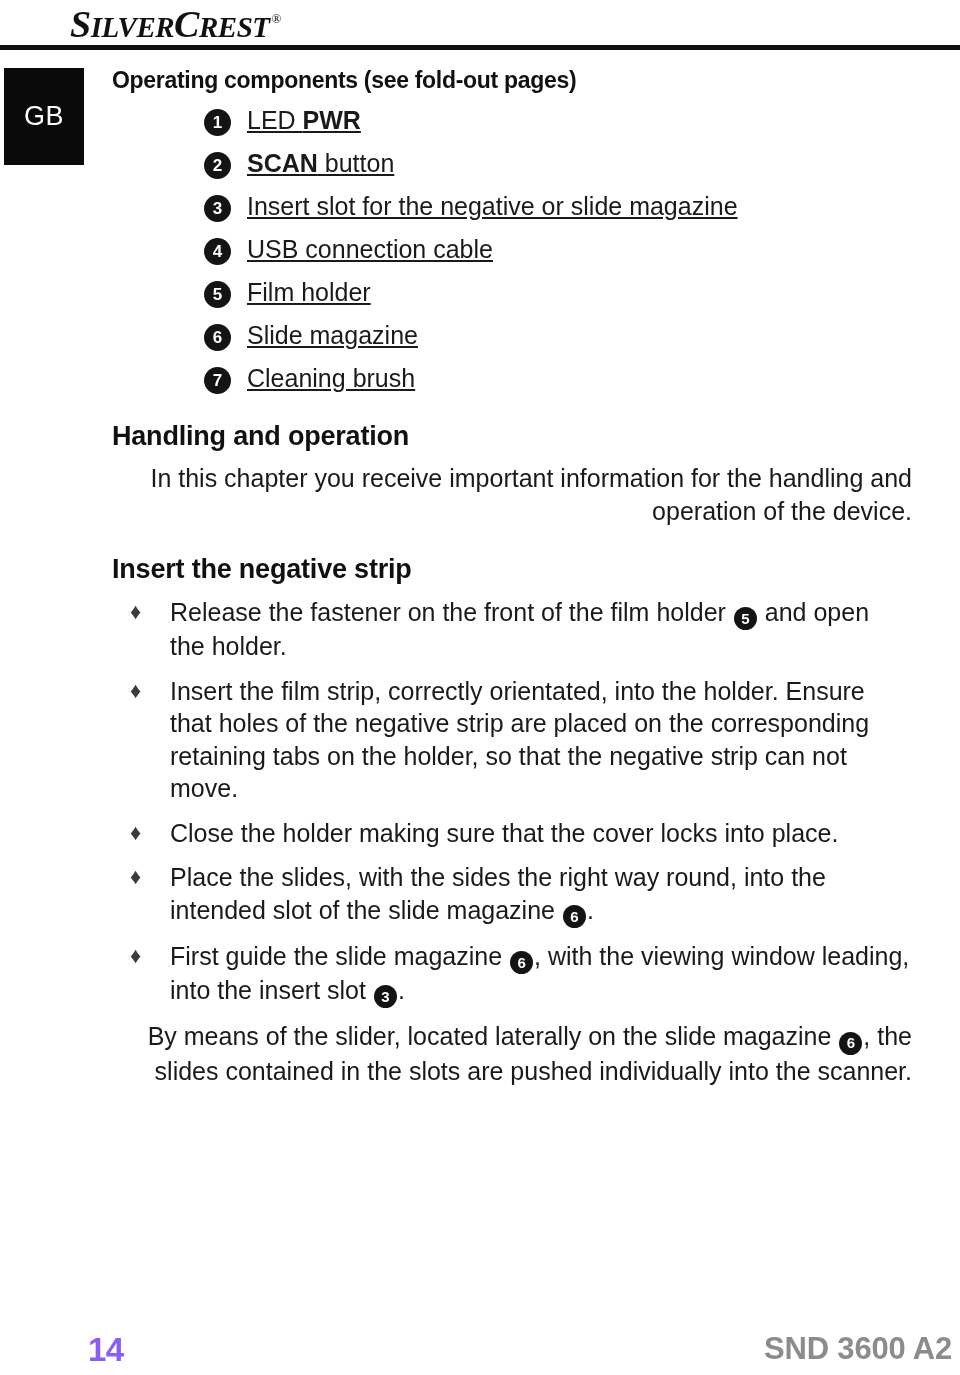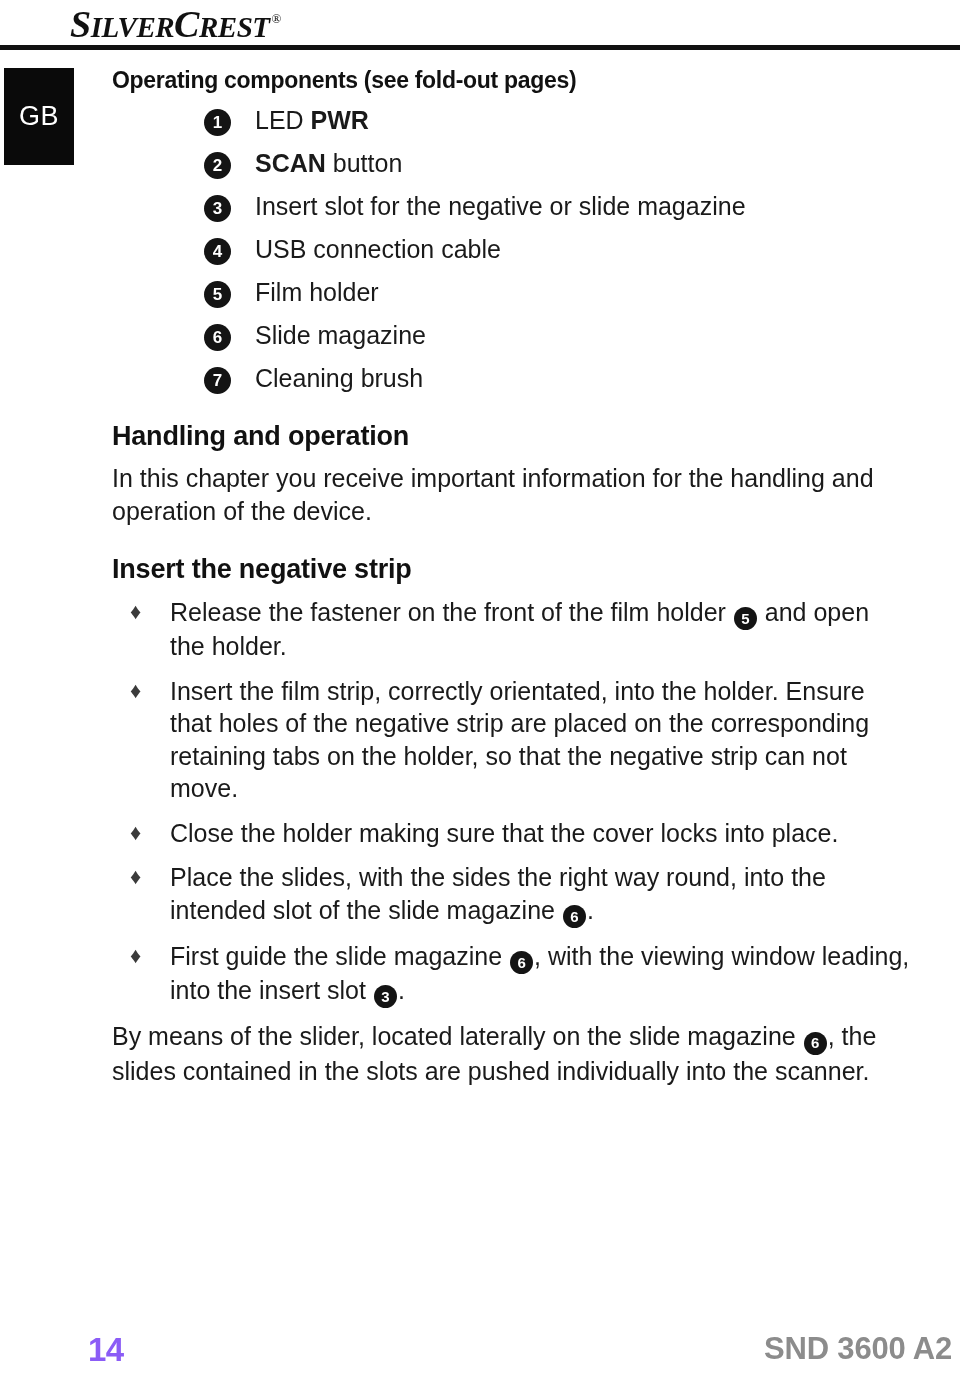--- a/index.html
+++ b/index.html
@@ -54,21 +54,21 @@
     width: 960px;
     height: 5px;
     background: #111111;
   }
 
   
   .lang-badge {
     position: absolute;
     left: 4px;
     top: 68px;
-    width: 70px;
+    width: 80px;
     height: 97px;
     background: #0a0a0a;
     color: #ffffff;
     display: flex;
     align-items: center;
     justify-content: center;
     font-size: 27px;
     letter-spacing: 0.5px;
     font-weight: 400;
   }
@@ -121,33 +121,35 @@
     background: #141414;
     color: #ffffff;
     font-size: 17px;
     font-weight: bold;
     display: flex;
     align-items: center;
     justify-content: center;
     margin-top: 3px;
   }
   .num-text {
-    margin-left: 24px;
+    margin-left: 16px;
     font-size: 25px;
     line-height: 1.16;
     color: #1a1a1a;
+    text-decoration: underline;
   }
   .num-text b { font-weight: bold; }
 
   
   p.body {
     font-size: 25px;
     line-height: 1.30;
     margin: 0 0 6px 0;
     color: #1a1a1a;
+    text-align: right;
   }
 
   
   .bullet-list {
     margin: 8px 0 0 0;
     padding: 0;
     list-style: none;
   }
   .bullet-item {
     display: flex;

